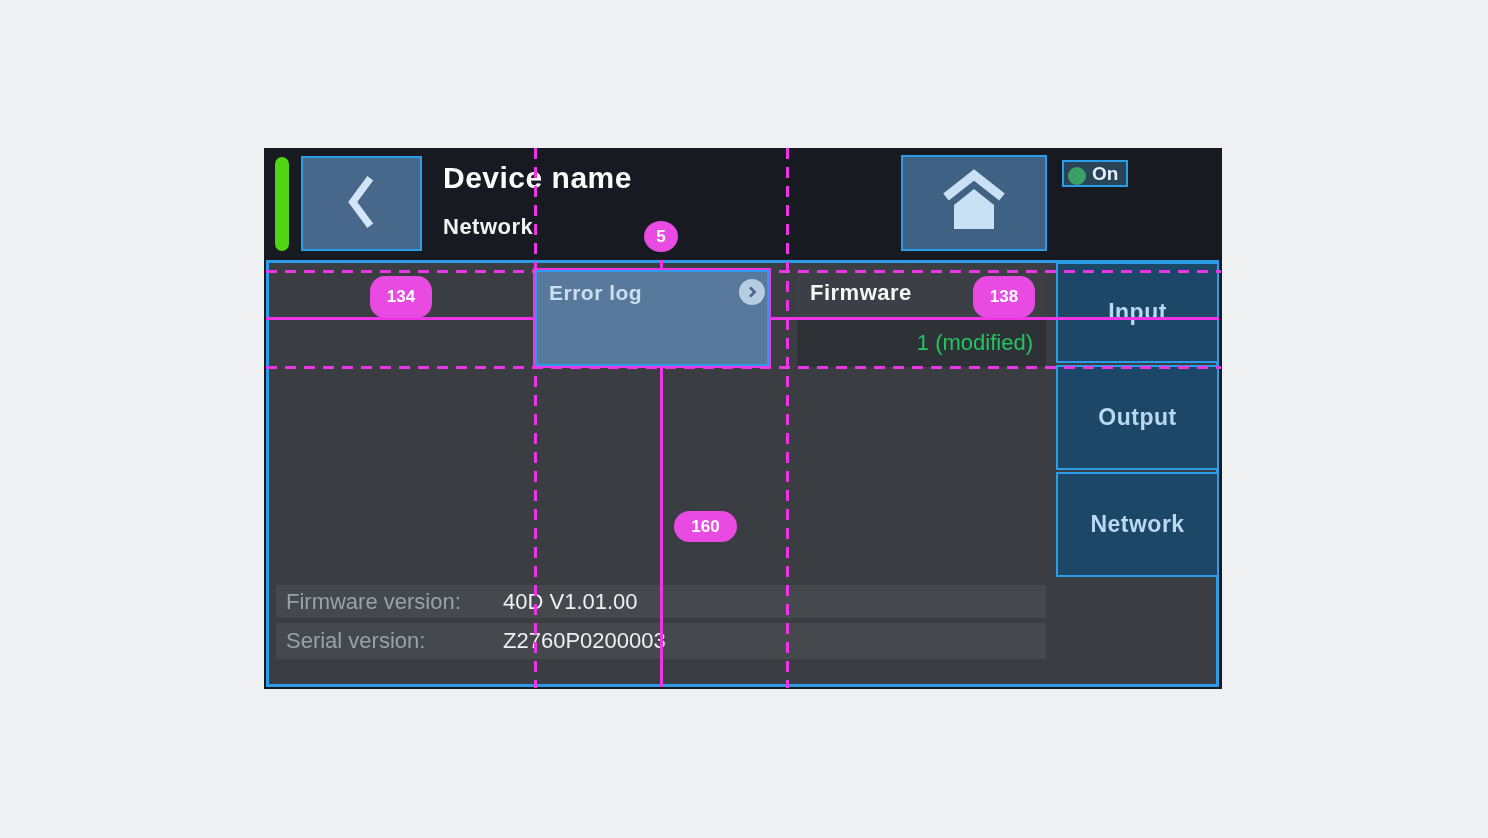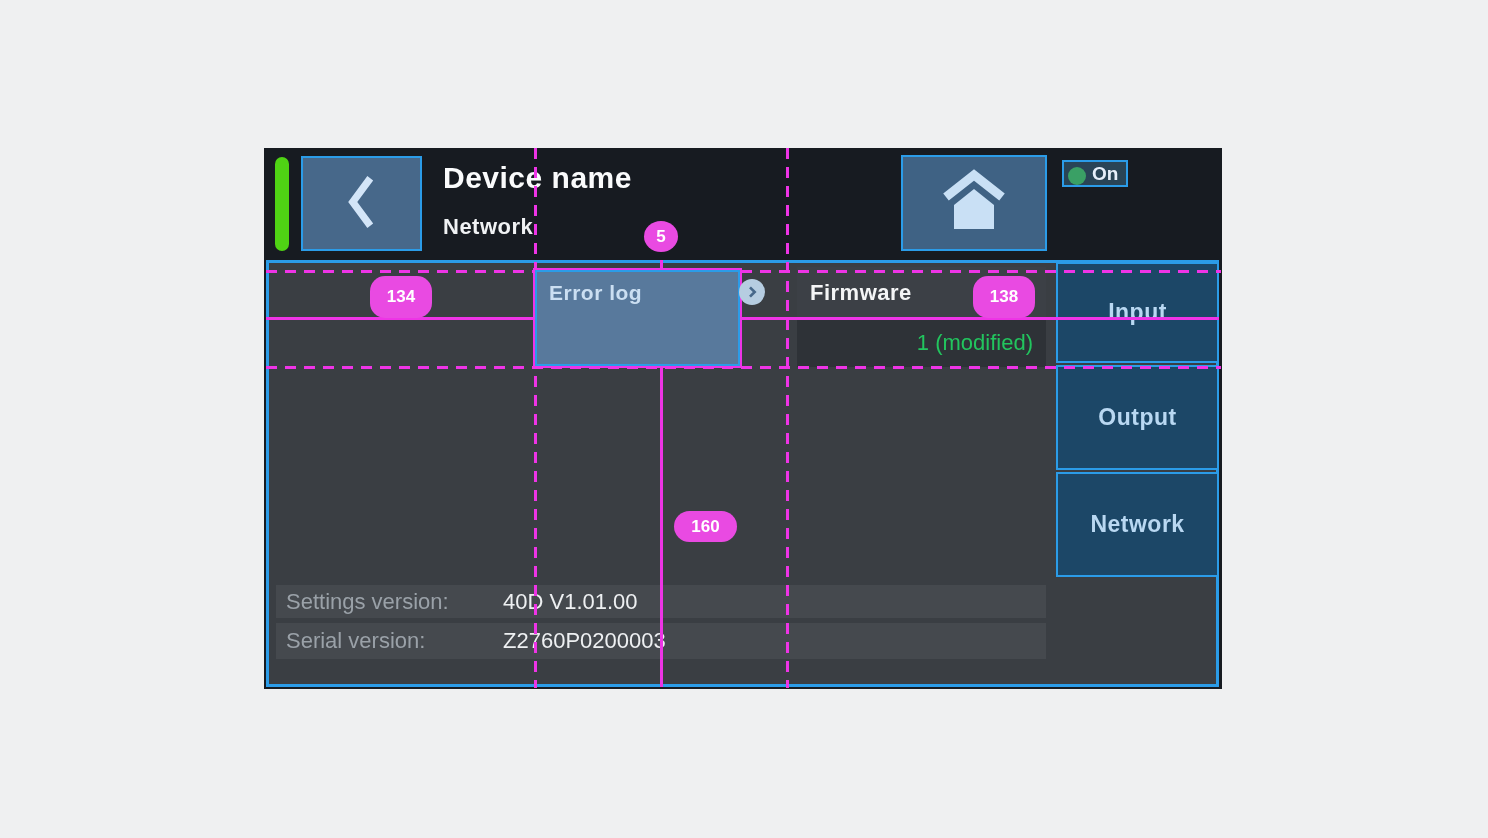--- a/index.html
+++ b/index.html
@@ -34,21 +34,21 @@
   .hdr-sub{position:absolute;left:179px;top:66px;font-size:22px;font-weight:bold;color:#f0f2f4;letter-spacing:.5px;}
   .home-btn{position:absolute;left:637px;top:7px;width:146px;height:96px;background:#3f6284;border:2px solid var(--blue);display:flex;align-items:center;justify-content:center;cursor:pointer;}
   .on-box{position:absolute;left:798px;top:12px;width:66px;height:27px;border:2px solid var(--blue);background:#294456;display:flex;align-items:flex-end;padding-left:4px;cursor:pointer;}
   .on-dot{width:18px;height:18px;border-radius:50%;background:#3aa065;flex:0 0 auto;}
   .on-label{margin-left:6px;font-size:19px;font-weight:bold;color:#e6effa;}
   
   .content-frame{position:absolute;left:2px;top:112px;width:953px;height:427px;background:var(--contentbg);border:3px solid var(--blue);}
   .tile-gpio{position:absolute;left:12px;top:121px;width:254px;height:96px;background:var(--slate);border:2px solid var(--blue);z-index:2;cursor:pointer;}
   .tile-title{position:absolute;left:11px;top:11px;font-size:21px;font-weight:bold;color:var(--tiletext);letter-spacing:.5px;}
   .arrow-circle{position:absolute;width:26px;height:26px;border-radius:50%;background:#b6cde1;display:flex;align-items:center;justify-content:center;}
-  .tile-errorlog{position:absolute;left:269px;top:120px;width:209px;height:100px;background:var(--slate2);border:2px solid var(--mag);box-shadow:inset 0 0 0 2px var(--blue);z-index:10;cursor:pointer;}
+  .tile-errorlog{position:absolute;left:269px;top:120px;width:238px;height:100px;background:var(--slate2);border:2px solid var(--mag);box-shadow:inset 0 0 0 2px var(--blue);z-index:10;cursor:pointer;}
   .tile-amp{position:absolute;left:533px;top:119px;width:249px;height:100px;z-index:2;cursor:pointer;}
   .amp-head{height:51px;background:#3c4046;display:flex;align-items:center;padding-left:13px;}
   .amp-title{font-size:22px;font-weight:bold;color:#f4f5f6;letter-spacing:.5px;}
   .amp-value{height:49px;background:#2e3237;display:flex;align-items:center;justify-content:flex-end;padding-right:13px;font-size:22px;color:#22c55e;}
   
   .side-btn{position:absolute;left:792px;width:163px;background:var(--btnfill);border:2px solid var(--blue);color:var(--btntext);font-size:23px;font-weight:bold;display:flex;align-items:center;justify-content:center;z-index:2;cursor:pointer;letter-spacing:.5px;}
   .side-input{top:114px;height:101px;}
   .side-output{top:217px;height:105px;}
   .side-network{top:324px;height:105px;align-items:center;}
   .side-more{position:absolute;left:792px;top:431px;width:163px;height:104px;color:#f4f6f7;font-size:24px;font-weight:bold;display:flex;align-items:center;justify-content:center;z-index:2;cursor:pointer;letter-spacing:.5px;}
@@ -132,21 +132,21 @@
     <span>Output</span>
   </div>
   <div class="side-btn side-input">
     <span>Input</span>
   </div>
   <div class="side-btn side-network">
     <span>Network</span>
   </div>
 
   <div class="info-row info-row1">
-    <span class="info-label">Settings version:</span>
+    <span class="info-label">Firmware version:</span>
     <span class="info-value">40D V1.01.00</span>
   </div>
   <div class="info-row info-row2">
     <span class="info-label">Serial version:</span>
     <span class="info-value">Z2760P0200003</span>
   </div>
 
   <div class="ann dash-v dash-v1"></div>
   <div class="ann dash-v dash-v2"></div>
   <div class="ann solid-v"></div>

